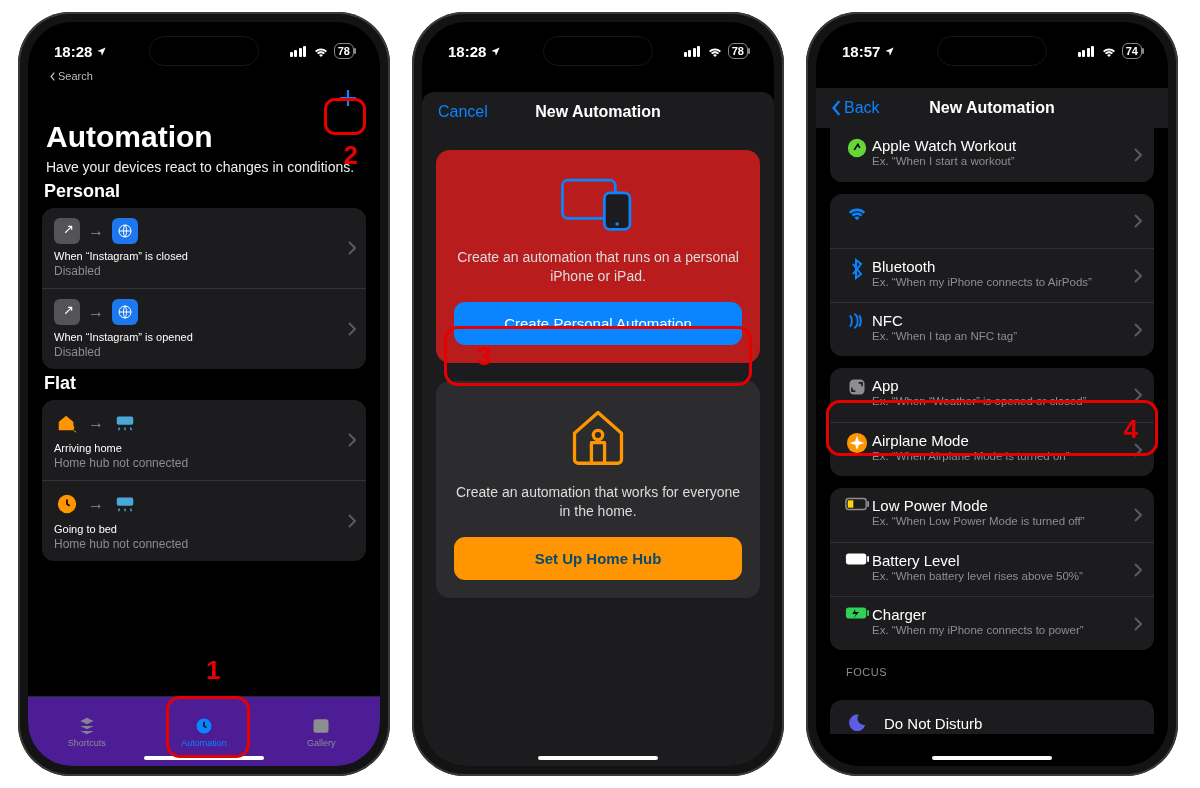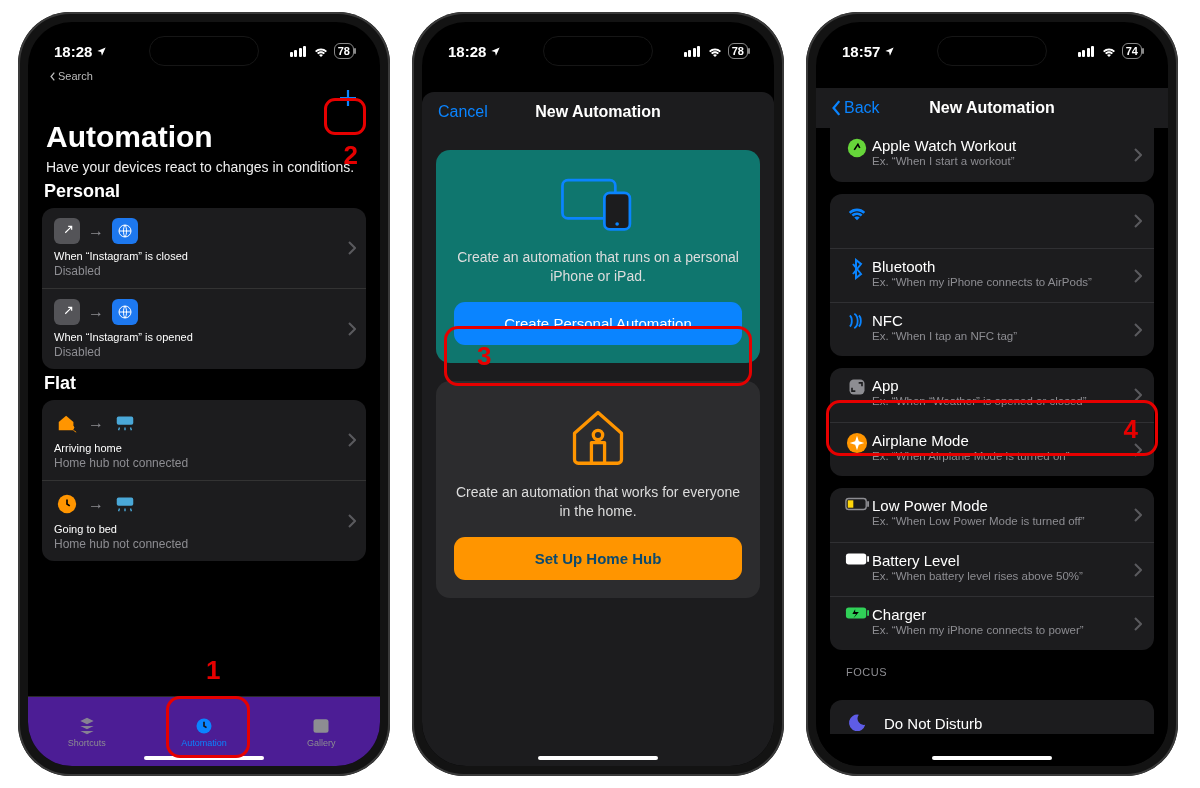--- a/index.html
+++ b/index.html
@@ -244,21 +244,21 @@
             <span>78</span>
           </span>
       </div>
     </div>
     <div style="background:#1c1c1e;border-radius:12px 12px 0 0;margin:24px 0 0 0;flex:1;display:flex;flex-direction:column;">
       <div class="nav">
         <span class="left">Cancel</span>
         <span>New Automation</span>
       </div>
       <div class="content s2-content" style="background:transparent;">
-        <div class="panel" style="background:#0f766e;">
+        <div class="panel" style="background:#b91c1c;">
           <svg class="devices-svg" width="82" height="58" viewBox="0 0 90 62" fill="none" stroke="#0a84ff" stroke-width="3">
               <rect x="6" y="6" width="58" height="42" rx="6"></rect>
               <rect x="52" y="20" width="28" height="40" rx="6" fill="#1c1c1e"></rect>
               <circle cx="66" cy="54" r="2" fill="#0a84ff" stroke="none"></circle>
             </svg>
           <p>Create an automation that runs on a personal iPhone or iPad.</p>
           <div class="btn-primary">Create Personal Automation</div>
         </div>
         <div class="panel" style="background:#2c2c2e;">
           <svg class="house-svg" width="66" height="62" viewBox="0 0 70 66" fill="none" stroke="#ff9500" stroke-width="3.5" stroke-linejoin="round">

